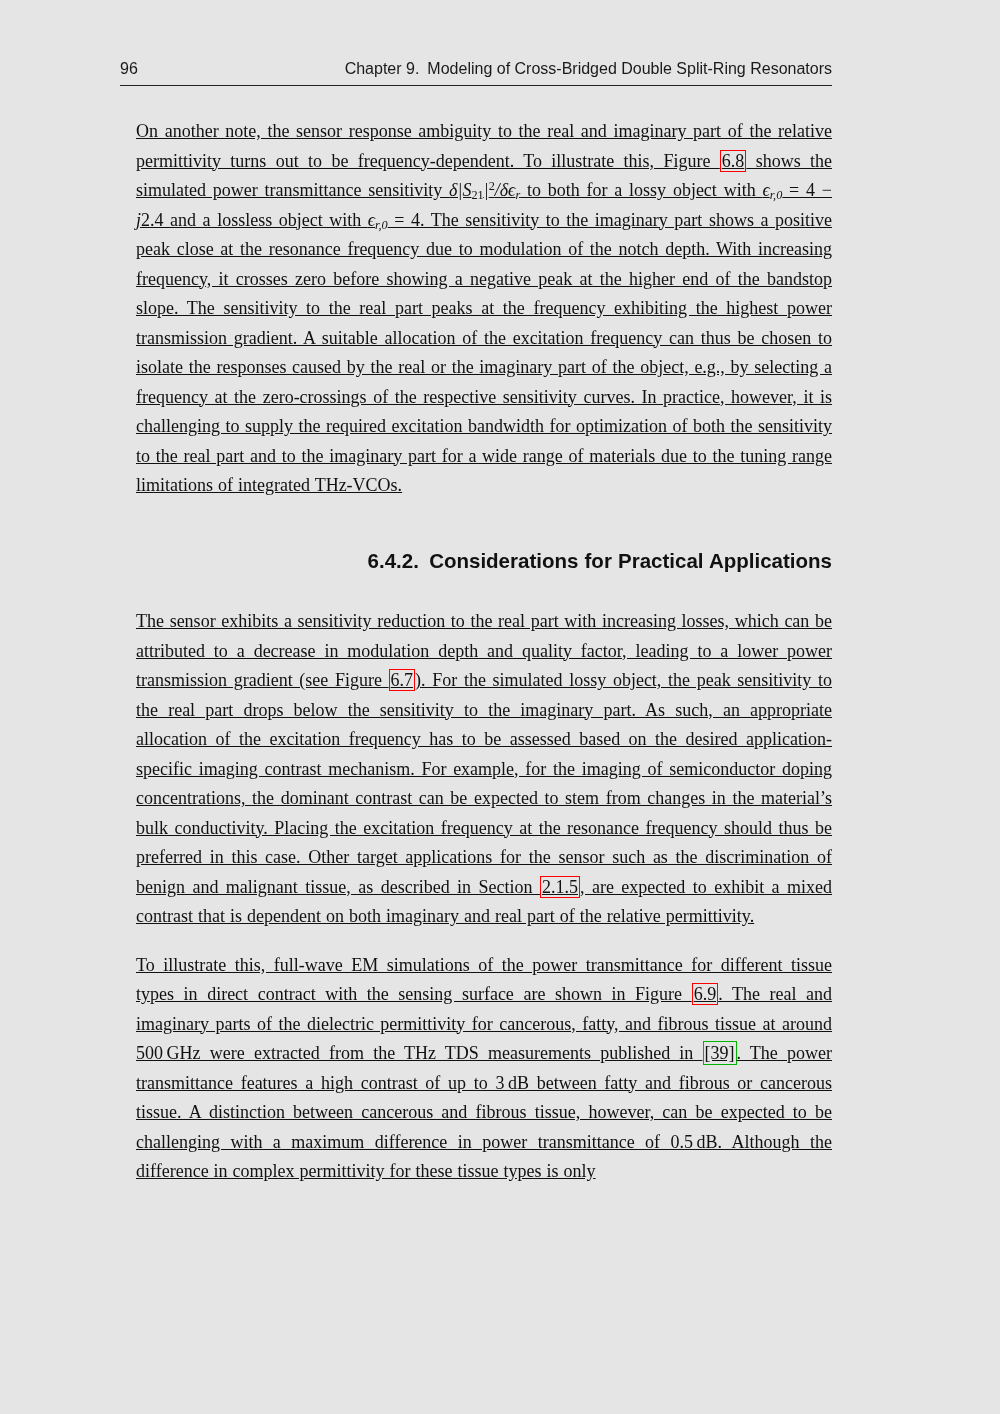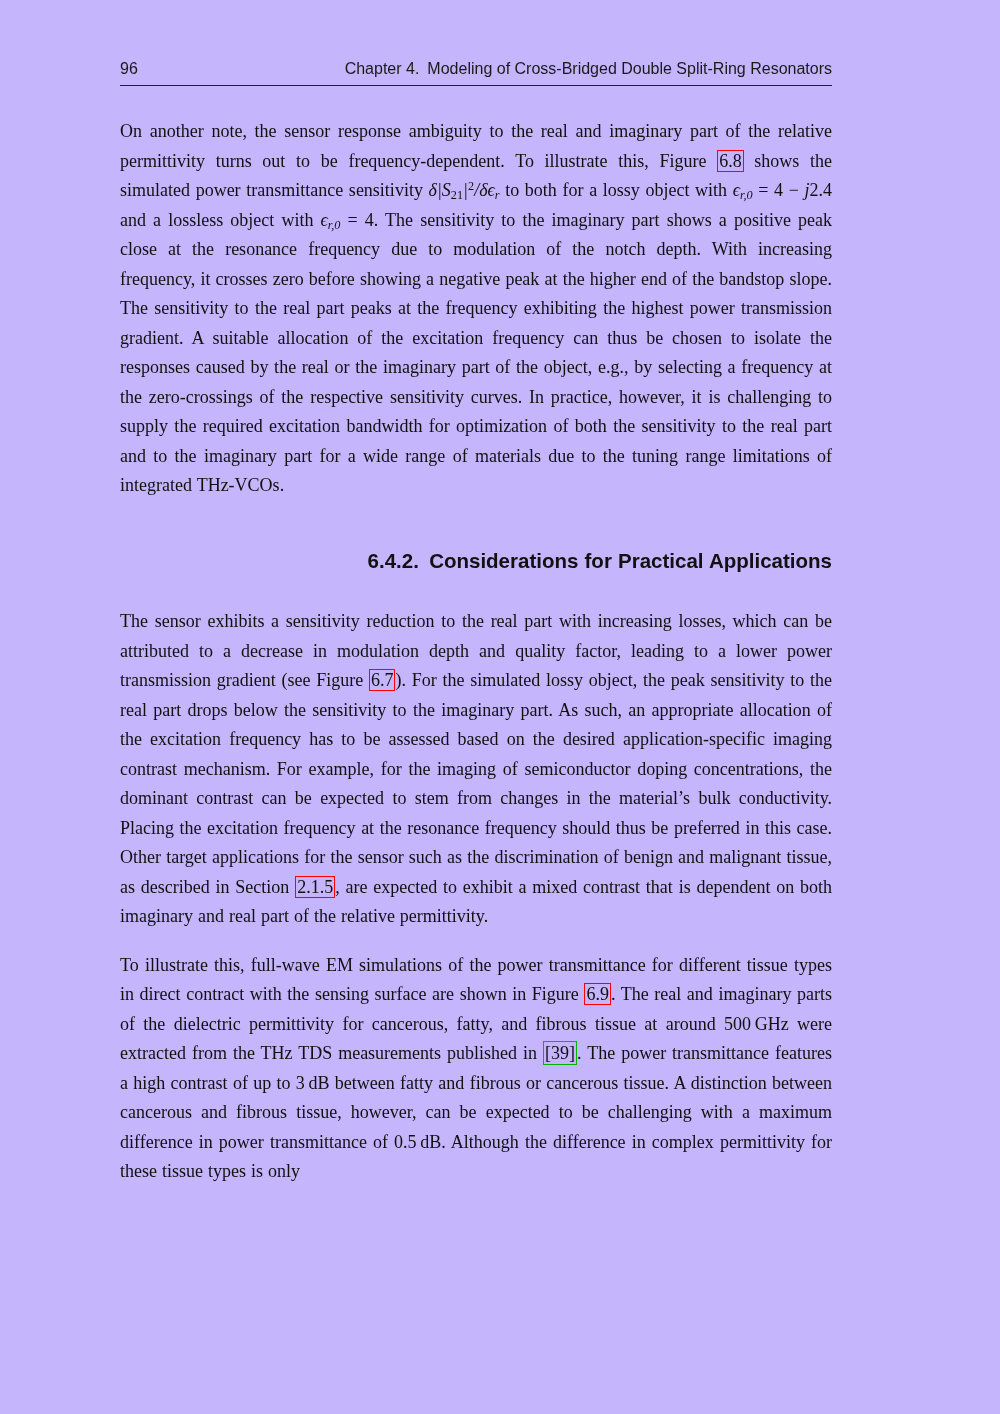--- a/index.html
+++ b/index.html
@@ -5,21 +5,21 @@
   html, body {
     margin: 0;
     padding: 0;
     background: #ffffff;
   }
   .page {
     position: relative;
     width: 1000px;
     height: 1414px;
     margin: 0 auto;
-    background: #c4b5fd;
+    background: #e5e5e5;
     box-sizing: border-box;
     padding: 60px 168px 0 120px;
     font-family: "Liberation Serif", serif;
     color: #111111;
     overflow: hidden;
   }
   .running-header {
     display: flex;
     justify-content: space-between;
     align-items: baseline;
@@ -35,21 +35,22 @@
     margin: 0;
   }
   .page-body {
     margin-top: 31px;
     font-size: 18px;
     line-height: 29.5px;
     text-align: justify;
     word-spacing: 0.5px;
   }
   .page-body p {
-    margin: 0 0 19px 0;
+    margin: 0 0 19px 16px;
+    text-decoration: underline;
   }
   .section-heading {
     font-family: "Liberation Sans", sans-serif;
     font-size: 20.5px;
     font-weight: 700;
     color: #111111;
     margin: 48px 0 34px 0;
     text-align: right;
     line-height: 1.2;
   }
@@ -84,21 +85,21 @@
     display: inline;
   }
 </style>
 </head>
 <body>
 
 <div class="page">
 
   <div class="running-header">
     <span>96</span>
-    <span>Chapter 4. Modeling of Cross-Bridged Double Split-Ring Resonators</span>
+    <span>Chapter 9. Modeling of Cross-Bridged Double Split-Ring Resonators</span>
   </div>
   <div class="header-rule"></div>
 
   <div class="page-body">
     <p><span class="seg-text">On another note, the sensor response ambiguity to the real and imaginary part of the relative permittivity turns out to be frequency-dependent. To illustrate this, Figure </span><span class="seg-ref">6.8</span><span class="seg-text"> shows the simulated power transmittance sensitivity </span><span class="seg-i">δ|S</span><span class="seg-sub">21</span><span class="seg-i">|</span><span class="seg-sup">2</span><span class="seg-i">/δϵ</span><span class="seg-subi">r</span><span class="seg-text"> to both for a lossy object with </span><span class="seg-i">ϵ</span><span class="seg-subi">r,0</span><span class="seg-text"> = 4 − </span><span class="seg-i">j</span><span class="seg-text">2.4 and a lossless object with </span><span class="seg-i">ϵ</span><span class="seg-subi">r,0</span><span class="seg-text"> = 4. The sensitivity to the imaginary part shows a positive peak close at the resonance frequency due to modulation of the notch depth. With increasing frequency, it crosses zero before showing a negative peak at the higher end of the bandstop slope. The sensitivity to the real part peaks at the frequency exhibiting the highest power transmission gradient. A suitable allocation of the excitation frequency can thus be chosen to isolate the responses caused by the real or the imaginary part of the object, e.g., by selecting a frequency at the zero-crossings of the respective sensitivity curves. In practice, however, it is challenging to supply the required excitation bandwidth for optimization of both the sensitivity to the real part and to the imaginary part for a wide range of materials due to the tuning range limitations of integrated THz-VCOs.</span></p>
 
     <h2 class="section-heading">6.4.2. Considerations for Practical Applications</h2>
 
     <p><span class="seg-text">The sensor exhibits a sensitivity reduction to the real part with increasing losses, which can be attributed to a decrease in modulation depth and quality factor, leading to a lower power transmission gradient (see Figure </span><span class="seg-ref">6.7</span><span class="seg-text">). For the simulated lossy object, the peak sensitivity to the real part drops below the sensitivity to the imaginary part. As such, an appropriate allocation of the excitation frequency has to be assessed based on the desired application-specific imaging contrast mechanism. For example, for the imaging of semiconductor doping concentrations, the dominant contrast can be expected to stem from changes in the material’s bulk conductivity. Placing the excitation frequency at the resonance frequency should thus be preferred in this case. Other target applications for the sensor such as the discrimination of benign and malignant tissue, as described in Section </span><span class="seg-ref">2.1.5</span><span class="seg-text">, are expected to exhibit a mixed contrast that is dependent on both imaginary and real part of the relative permittivity.</span></p>
 

